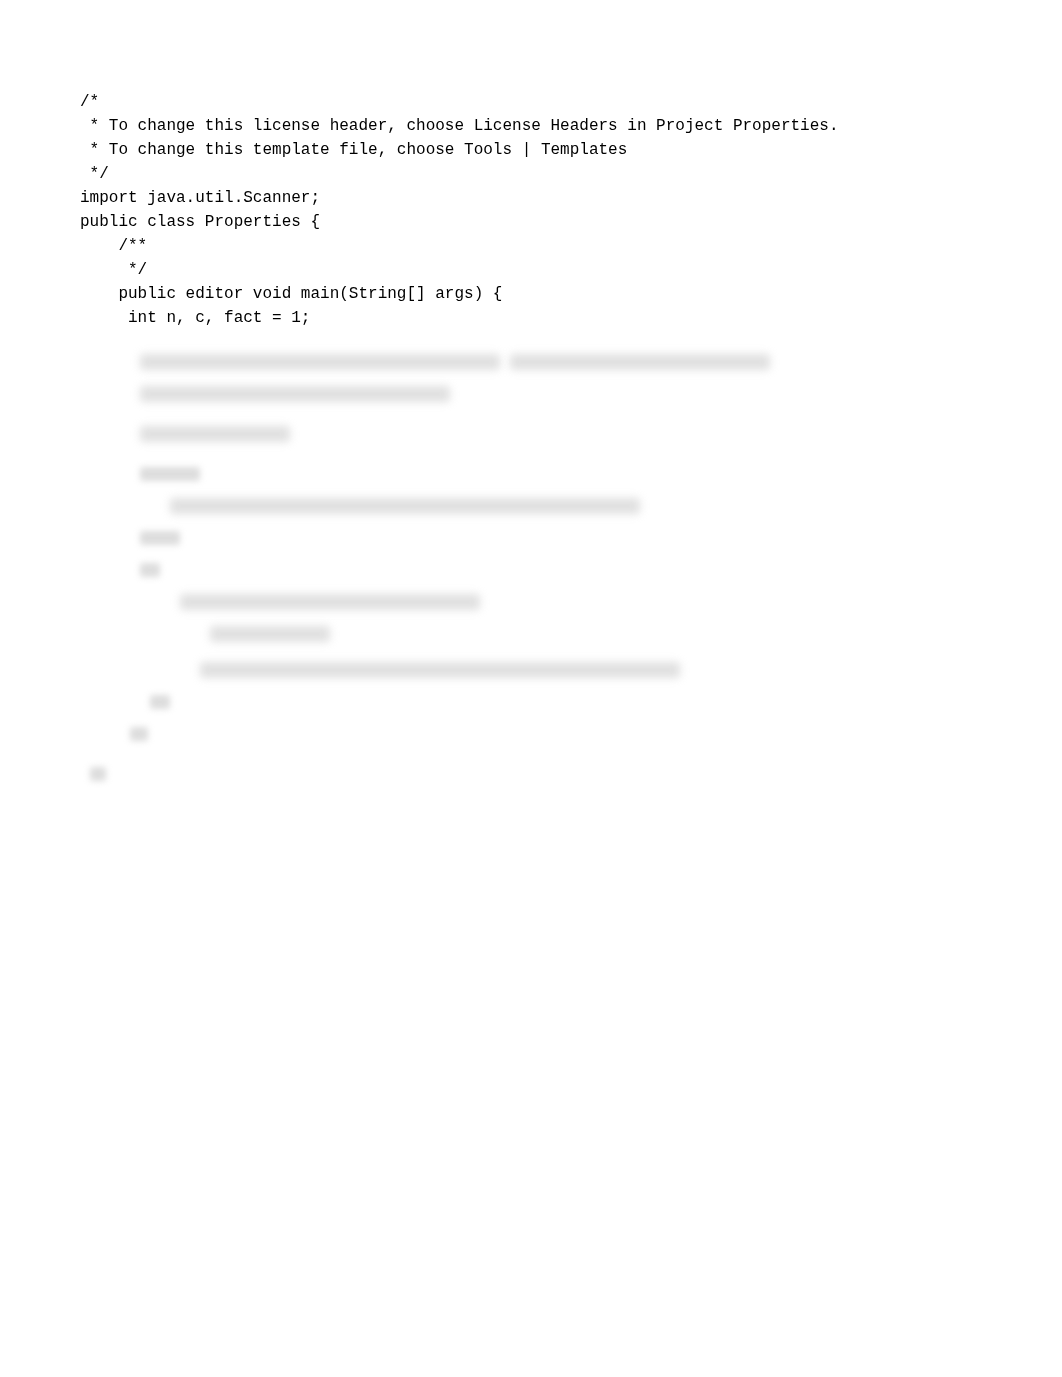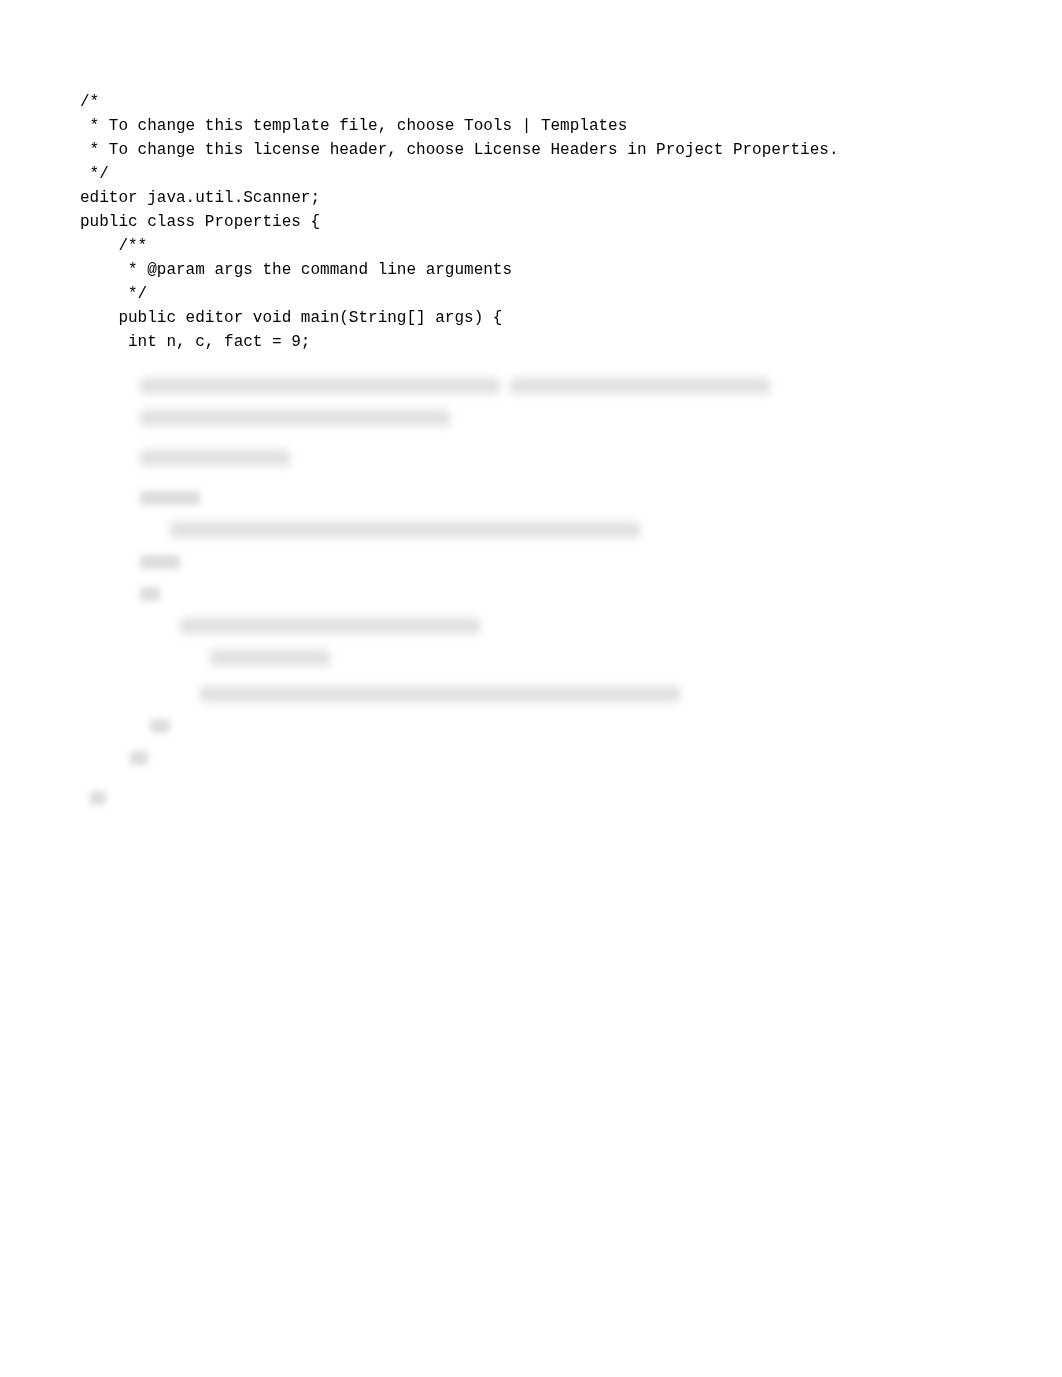--- a/index.html
+++ b/index.html
@@ -47,33 +47,32 @@
     .spacer {
       display: inline-block;
     }
   </style>
 </head>
 <body>
 
 <div>
   <div>
     <div class="code-line">/*</div>
+    <div class="code-line"> * To change this license header, choose License Headers in Project Properties.</div>
     <div class="code-line"> * To change this template file, choose Tools | Templates</div>
-    <div class="code-line"> * To change this license header, choose License Headers in Project Properties.</div>
     <div class="code-line"> */</div>
     <div class="code-line"></div>
-    <div class="code-line">editor java.util.Scanner;</div>
+    <div class="code-line">import java.util.Scanner;</div>
     <div class="code-line"></div>
     <div class="code-line">public class Properties {</div>
     <div class="code-line"></div>
     <div class="code-line">    /**</div>
-    <div class="code-line">     * @param args the command line arguments</div>
     <div class="code-line">     */</div>
     <div class="code-line">    public editor void main(String[] args) {</div>
-    <div class="code-line">     int n, c, fact = 9;</div>
+    <div class="code-line">     int n, c, fact = 1;</div>
     <div class="code-line"></div>
   </div>
 
   <div class="blurred-section">
     <div class="blurred-line">
       <span class="spacer" style="width:60px;"></span>
       <span class="blur-block" style="width:360px;"></span>
       <span class="spacer" style="width:10px;"></span>
       <span class="blur-block" style="width:260px;"></span>
     </div>

